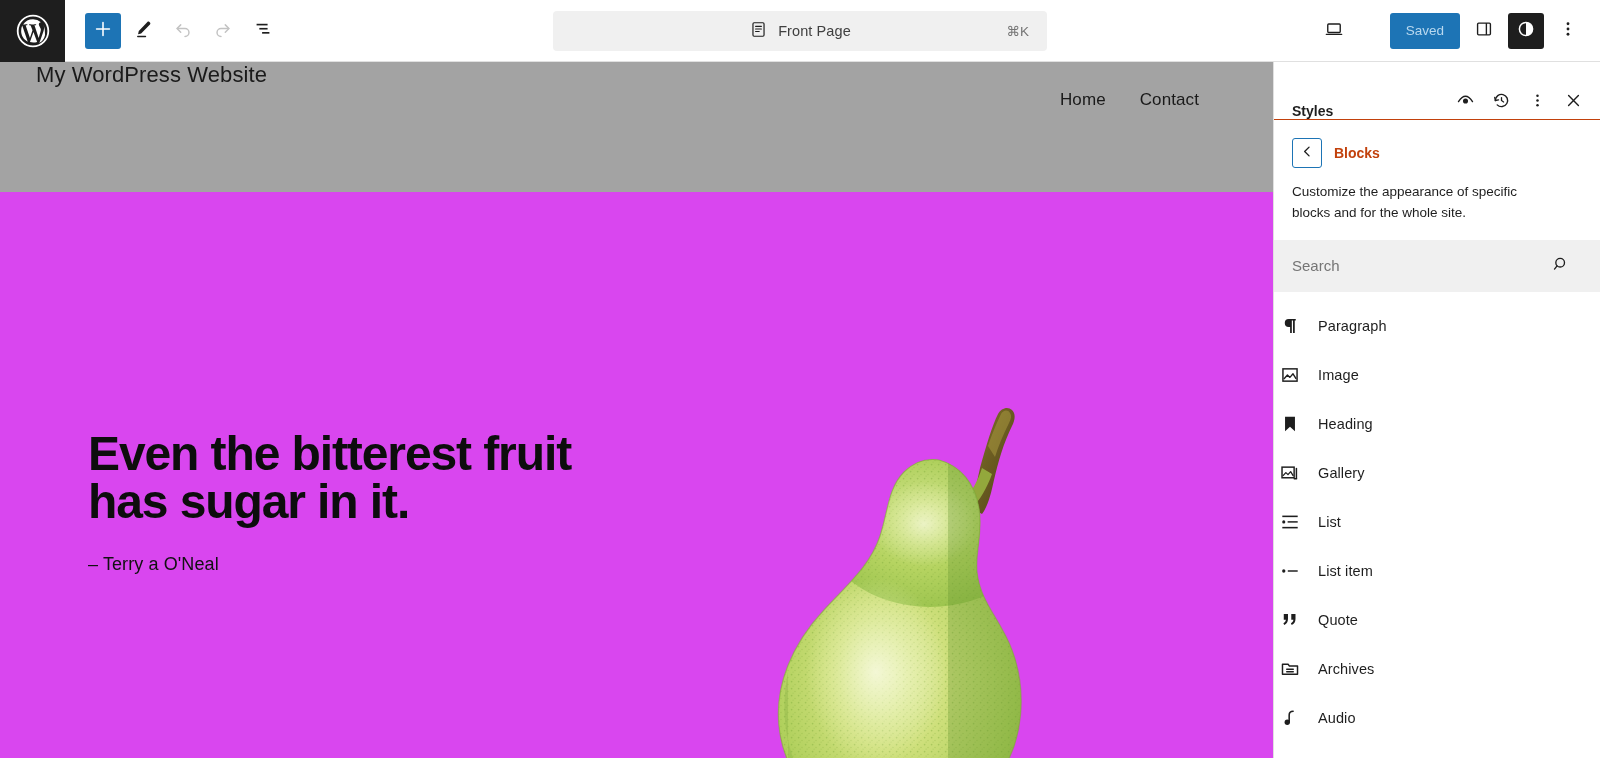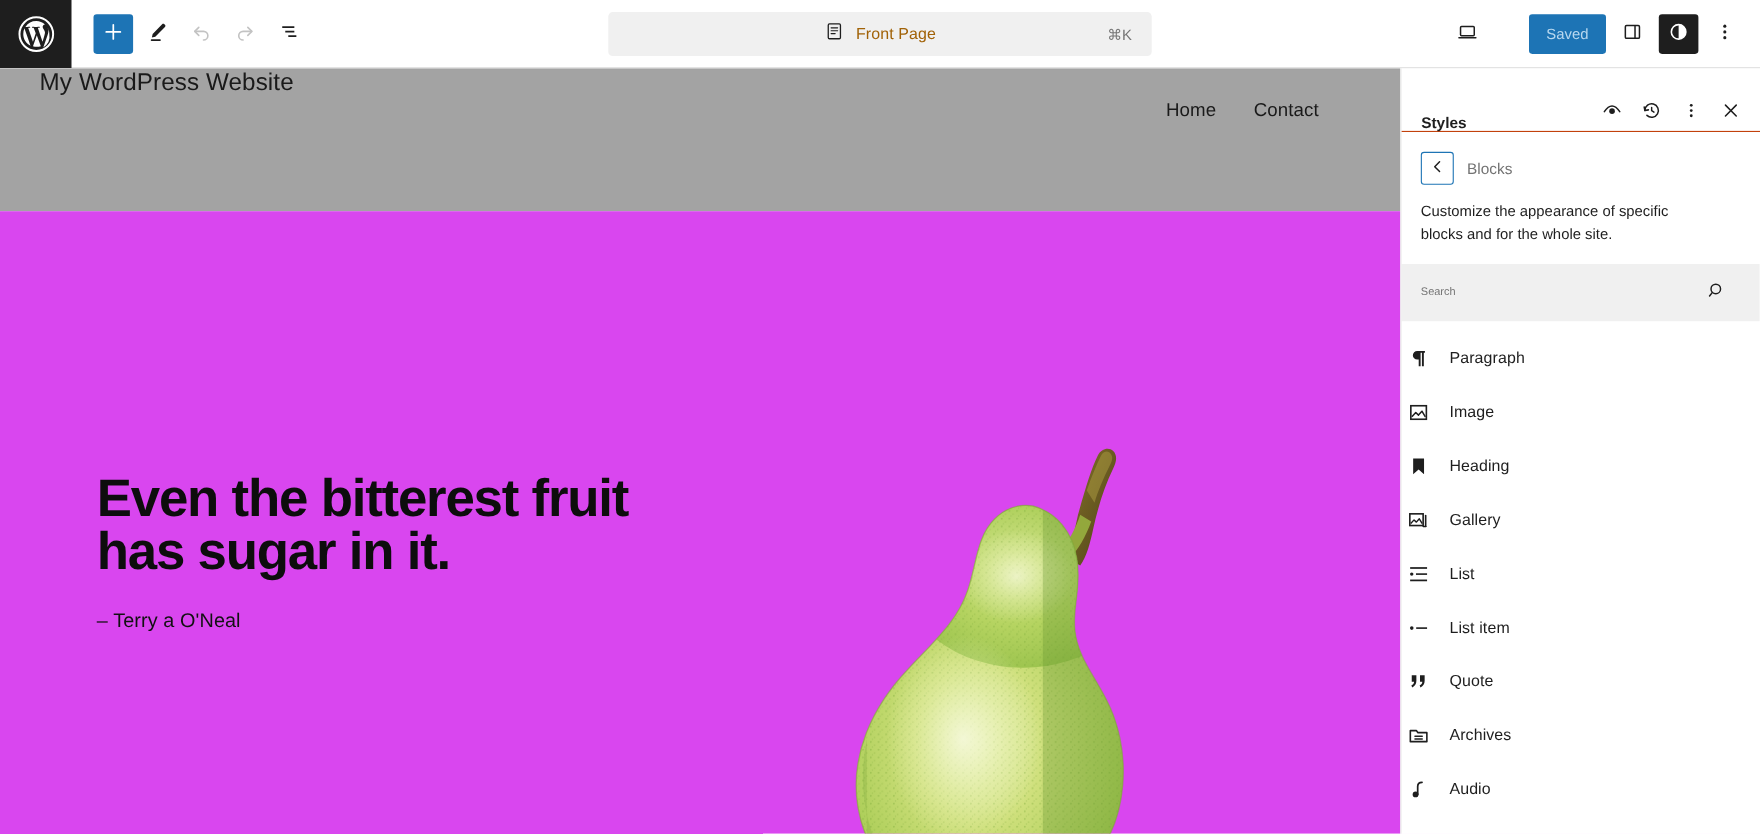--- a/index.html
+++ b/index.html
@@ -74,21 +74,21 @@
     align-items: center;
     justify-content: center;
     cursor: pointer;
     padding: 0 16px;
   }
   .doc-bar .doc-center {
     display: flex; align-items: center; gap: 10px;
     flex: 1; justify-content: center;
   }
   .doc-title {
-    font-size: 14.5px; color: #a16207; letter-spacing: .1px;
+    font-size: 14.5px; color: #404040; letter-spacing: .1px;
   }
   .doc-shortcut {
     font-size: 13.5px; color: #757575;
     margin-left: auto;
     position: absolute; right: 18px;
   }
 
   .toolbar-right {
     margin-left: auto;
     display: flex;
@@ -245,22 +245,22 @@
     border: 1.5px solid #1d74b5;
     border-radius: 3px;
     background: #fff;
     display: flex; align-items: center; justify-content: center;
     cursor: pointer;
     color: #1e1e1e;
     flex: 0 0 30px;
   }
   .nav-title {
     font-size: 14px;
-    font-weight: 400;
-    color: #737373;
+    font-weight: 700;
+    color: #c2410c;
   }
   .panel-desc {
     padding: 8px 18px 16px 18px;
     font-size: 13.5px;
     line-height: 1.55;
     color: #1e1e1e;
     max-width: 262px;
   }
 
   .search-wrap {
@@ -270,21 +270,21 @@
     display: flex;
     align-items: center;
     padding: 0 18px;
     margin: 0;
   }
   .search-wrap input {
     flex: 1;
     border: none;
     outline: none;
     background: transparent;
-    font-size: 10px;
+    font-size: 15px;
     color: #a16207;
     font-family: "Liberation Sans", sans-serif;
   }
   .search-wrap input::placeholder { color: #757575; }
   .search-icon-btn {
     border: none; background: transparent;
     display: flex; align-items:center; justify-content:center;
     cursor: pointer; width: 26px; height: 26px;
     color: #1e1e1e;
     margin-right: 8px;

